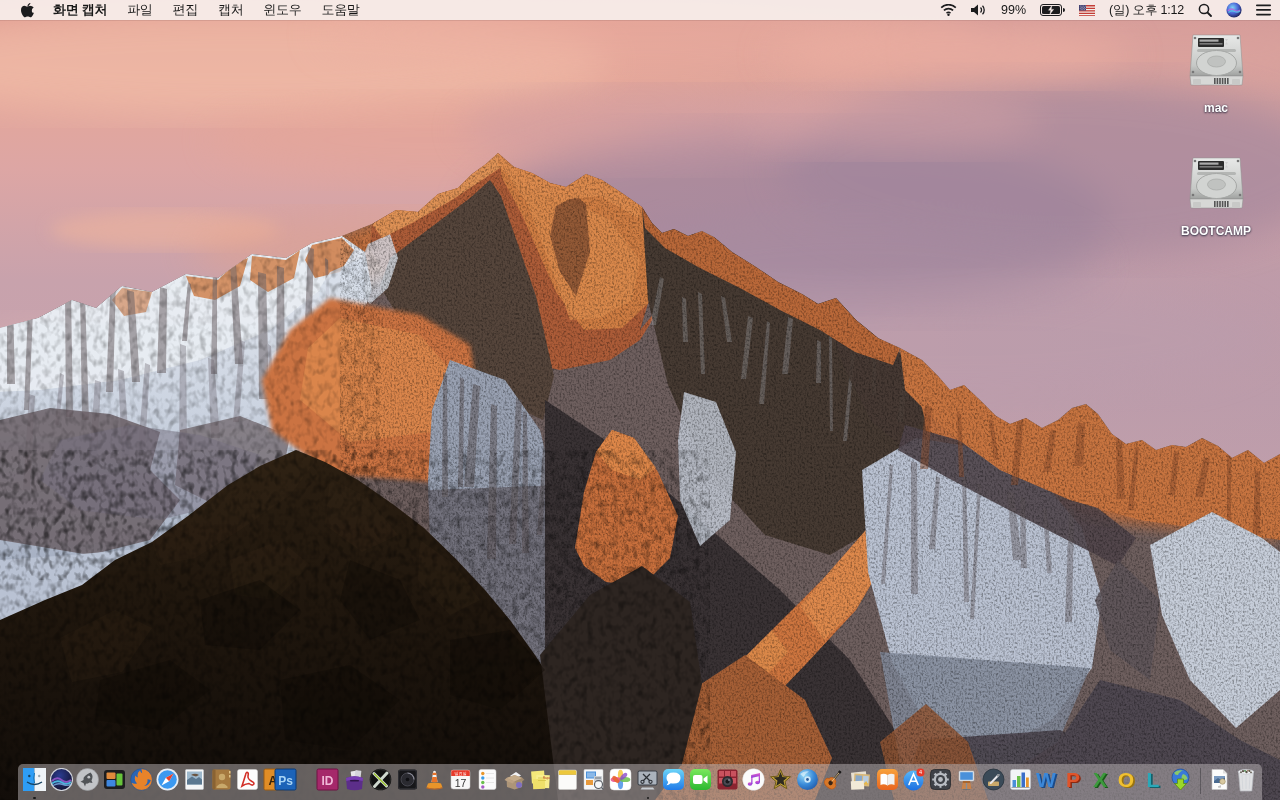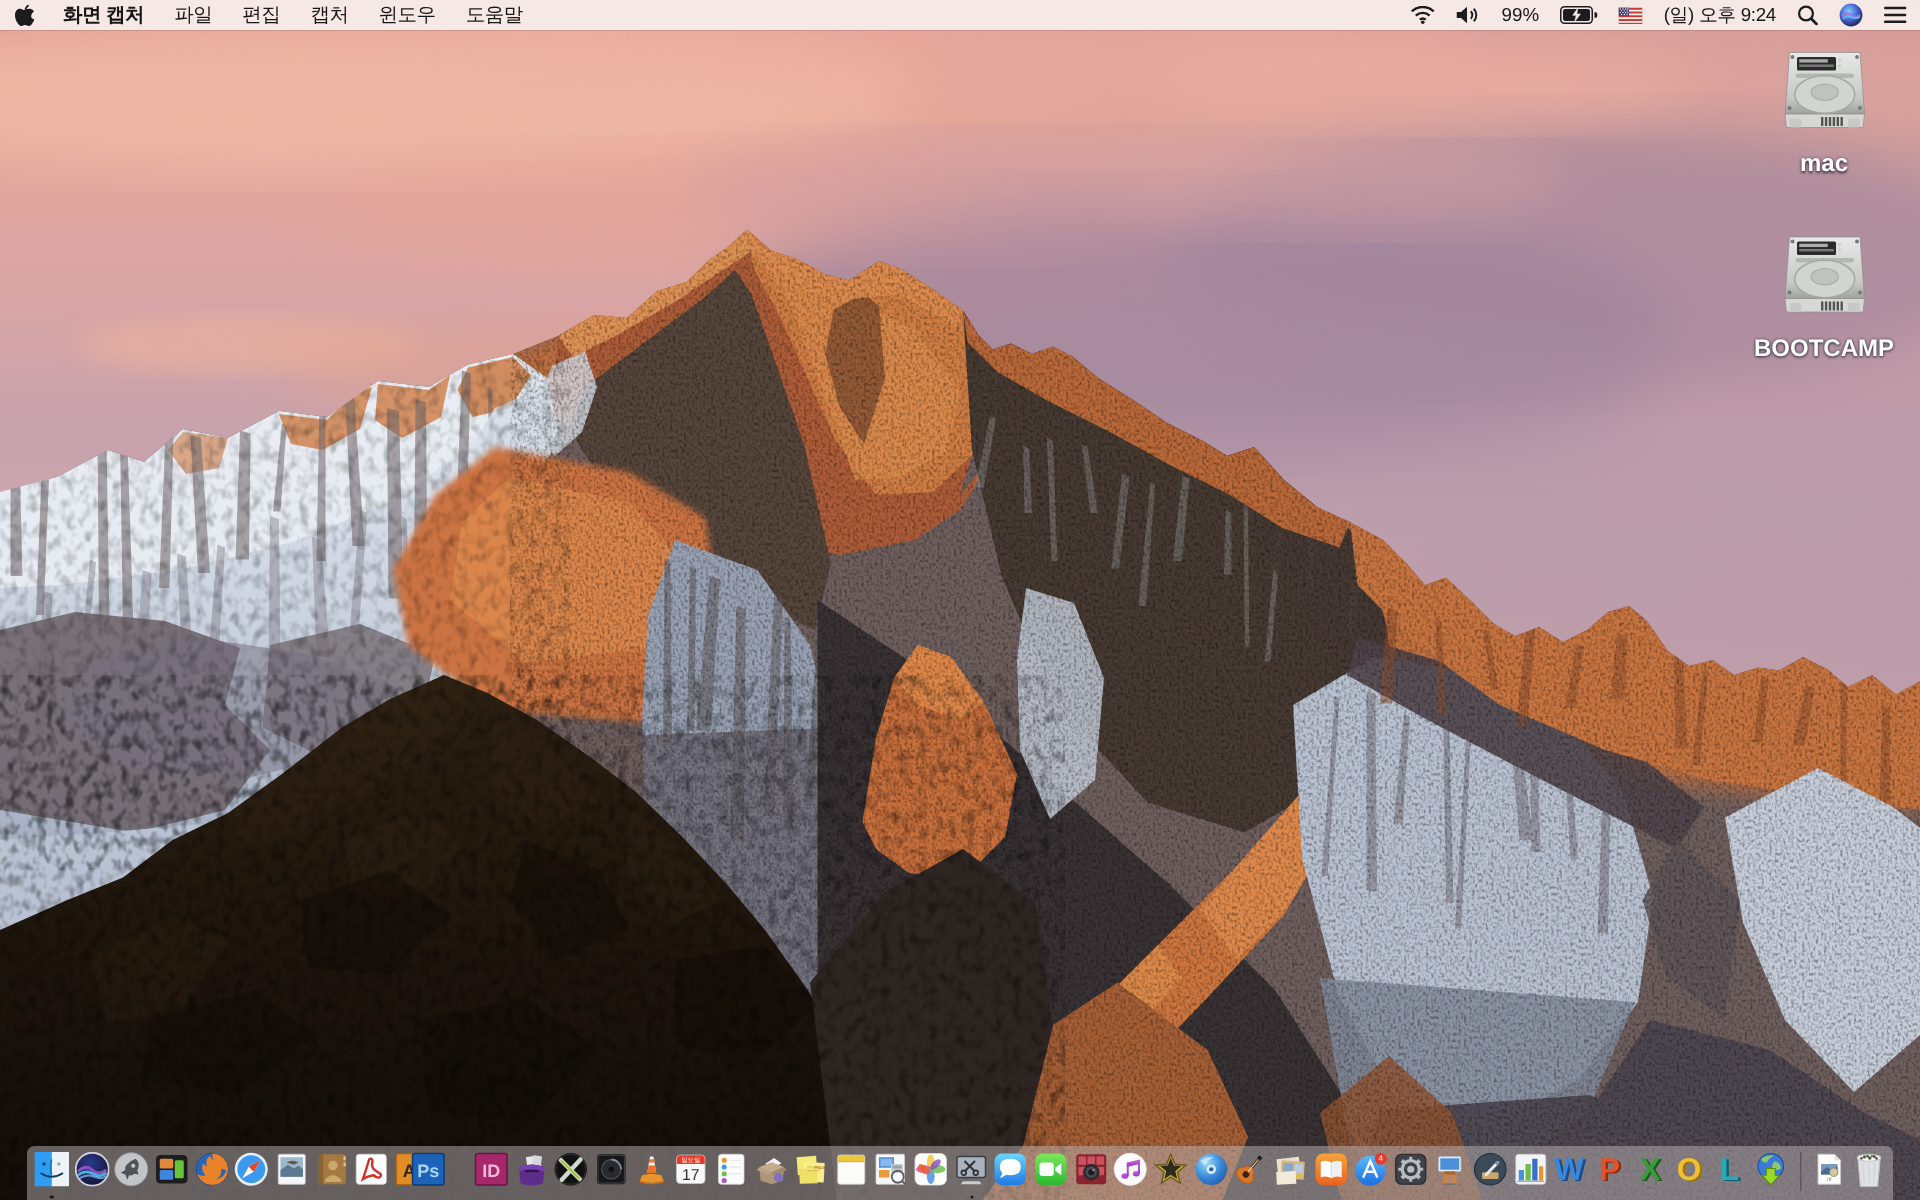--- a/index.html
+++ b/index.html
@@ -1,26 +1,26 @@
 <!DOCTYPE html>
 <html><head><meta charset="utf-8"><style>
 html,body{margin:0;padding:0;width:1280px;height:800px;overflow:hidden;font-family:"Liberation Sans",sans-serif;background:#000;}
 #stage{position:relative;width:1280px;height:800px;}
 #wp{position:absolute;left:0;top:0;}
 #menubar{position:absolute;left:0;top:0;width:1280px;height:20px;background:rgba(247,237,234,0.94);display:flex;justify-content:space-between;align-items:center;font-size:13px;color:#171717;box-shadow:0 0.5px 0 rgba(120,80,80,0.35);}
-.ml{display:flex;align-items:center;}
+.ml{display:flex;align-items:center;padding-left:11px;}
 .apple{margin:0 9px 0 10px;display:flex;align-items:center;}
 .mi{padding:0 10px;letter-spacing:-0.3px;}
 .mi.b{font-weight:bold;}
 .mr{display:flex;align-items:center;padding-right:2px;}
 .mr .ic{margin:0 7px;display:flex;align-items:center;}
 .mr .txt{margin:0 7px;font-size:12.5px;}
 .kt{letter-spacing:-0.2px;}
 .dico{position:absolute;width:120px;text-align:center;}
-.dlabel{color:#fff;font-size:16px;font-weight:bold;line-height:13px;text-shadow:0 1px 2px rgba(40,40,60,0.85),0 0 2px rgba(40,40,60,0.6);}
+.dlabel{color:#fff;font-size:12px;font-weight:bold;line-height:13px;text-shadow:0 1px 2px rgba(40,40,60,0.85),0 0 2px rgba(40,40,60,0.6);}
 #dock{position:absolute;left:18px;top:764px;width:1244px;height:36px;background:rgba(185,180,182,0.5);border-radius:5px 5px 0 0;}
 .di{position:absolute;top:3.5px;width:23px;height:21px;}
 .di svg{width:23px;height:23px;display:block;}
 .di.big{width:24px;height:26px;top:2px;}
 .di.big svg{width:24px;height:26px;}
 #ddiv{position:absolute;left:1182px;top:4px;width:1px;height:26px;background:rgba(40,40,45,0.4);}
 .dot{position:absolute;top:32.5px;width:2.6px;height:2.6px;border-radius:50%;background:#1a1a1a;}
 </style></head>
 <body>
 <div id="stage">
@@ -309,21 +309,21 @@
               <circle cx="1.2" cy="3.4" r="0.45"></circle>
               <circle cx="3" cy="3.4" r="0.45"></circle>
               <circle cx="4.8" cy="3.4" r="0.45"></circle>
               <circle cx="6.2" cy="3.4" r="0.45"></circle>
               <circle cx="2.1" cy="4.6" r="0.45"></circle>
               <circle cx="3.9" cy="4.6" r="0.45"></circle>
               <circle cx="5.7" cy="4.6" r="0.45"></circle>
             </g>
           </svg>
         </span>
-        <span class="txt kt">(일) 오후 9:24</span>
+        <span class="txt kt">(일) 오후 1:12</span>
         <span class="ic">
           <svg width="14" height="14" viewBox="0 0 14 14">
             <circle cx="6" cy="6" r="4.6" fill="none" stroke="#1c1c1e" stroke-width="1.5"></circle>
             <line x1="9.5" y1="9.5" x2="13" y2="13" stroke="#1c1c1e" stroke-width="1.8" stroke-linecap="round"></line>
           </svg>
         </span>
         <span class="ic">
           <svg width="16" height="16" viewBox="0 0 16 16">
             <defs>
               <radialGradient id="sir" cx="0.4" cy="0.35" r="0.8">

